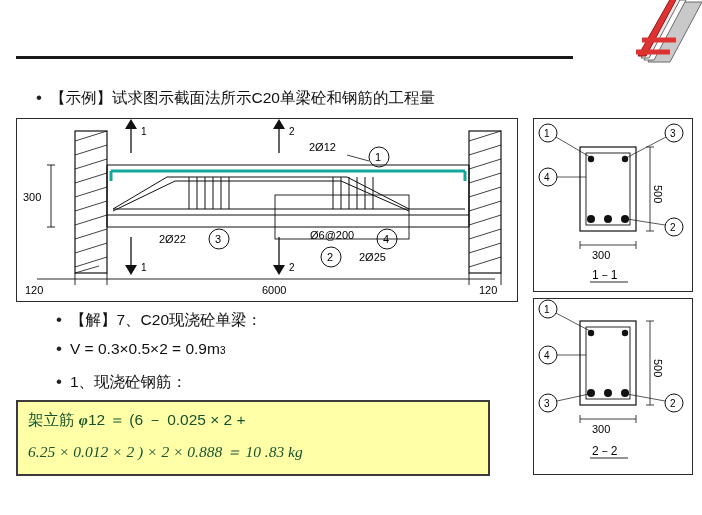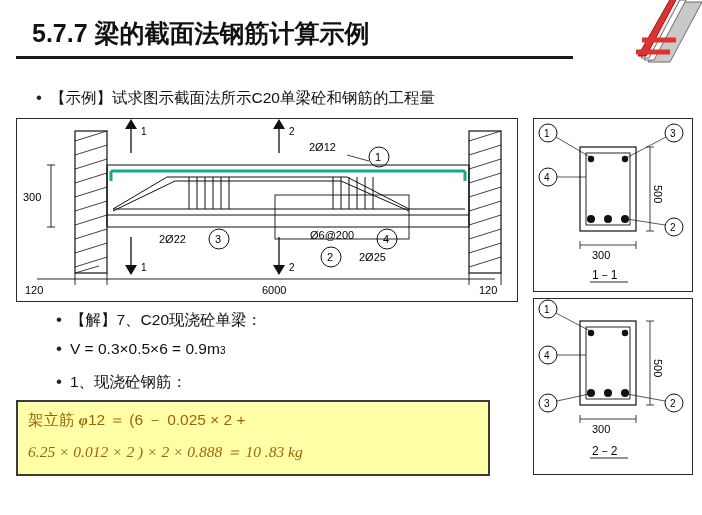--- a/index.html
+++ b/index.html
@@ -94,41 +94,38 @@
     position: absolute;
     left: 16px; top: 400px;
     width: 470px; height: 72px;
     background: #ffffa8;
     border: 2px solid #3b3b3b;
   }
   .formula-line {
     position: absolute;
     left: 10px;
     font-size: 15.5px;
-    color: #a16207;
+    color: #14532d;
     white-space: nowrap;
   }
   .f1 { top: 8px; }
   .f2 { top: 40px; }
   .ital { font-style: italic; font-family: "Liberation Serif", serif; }
   .phi { font-family: "Liberation Serif", serif; font-style: italic; font-weight: bold; }
 
   
   svg text {
     font-family: "Liberation Sans", sans-serif;
   }
 </style>
 </head>
 <body>
 
 <div class="slide">
 
-  <div class="title-bar">
-    <div class="title-text">5.7.7  梁的截面法钢筋计算示例</div>
-  </div>
   <div class="title-underline"></div>
 
   <svg class="book" viewBox="0 0 116 72">
     <polygon points="62,66 96,6 116,6 84,66" fill="#c9c9c9" stroke="#6b6b6b" stroke-width="1"></polygon>
     <polygon points="58,64 92,4 100,4 68,64" fill="#ffffff" stroke="#6b6b6b" stroke-width="1"></polygon>
     <polygon points="55,62 89,2 95,2 63,62" fill="#e8e8e8" stroke="#6b6b6b" stroke-width="1"></polygon>
     <path d="M52,60 L86,0 L92,0 L60,60 Z" fill="#d33" stroke="#9b1111" stroke-width="1"></path>
     <path d="M56,44 L90,44" stroke="#d33" stroke-width="5"></path>
     <path d="M50,56 L84,56" stroke="#d33" stroke-width="5"></path>
   </svg>
@@ -295,21 +292,21 @@
       <line x1="56" y1="163" x2="94" y2="163" stroke="#111" stroke-width="0.9"></line>
     </svg>
   </div>
 
   <div class="bullet-row" id="b2">
     <span class="bullet-dot">•</span>
     <span class="bullet-txt">【解】7、C20现浇砼单梁：</span>
   </div>
   <div class="bullet-row" id="b3">
     <span class="bullet-dot">•</span>
-    <span class="bullet-txt">V = 0.3×0.5×6 = 0.9m</span>
+    <span class="bullet-txt">V = 0.3×0.5×2 = 0.9m</span>
     <span class="sup">3</span>
   </div>
   <div class="bullet-row" id="b4">
     <span class="bullet-dot">•</span>
     <span class="bullet-txt">1、现浇砼钢筋：</span>
   </div>
 
   <div class="figure-small" id="fig22">
     <svg width="156" height="173" viewBox="0 0 156 173">
       <rect x="46" y="22" width="56" height="84" fill="none" stroke="#111" stroke-width="1.2"></rect>

